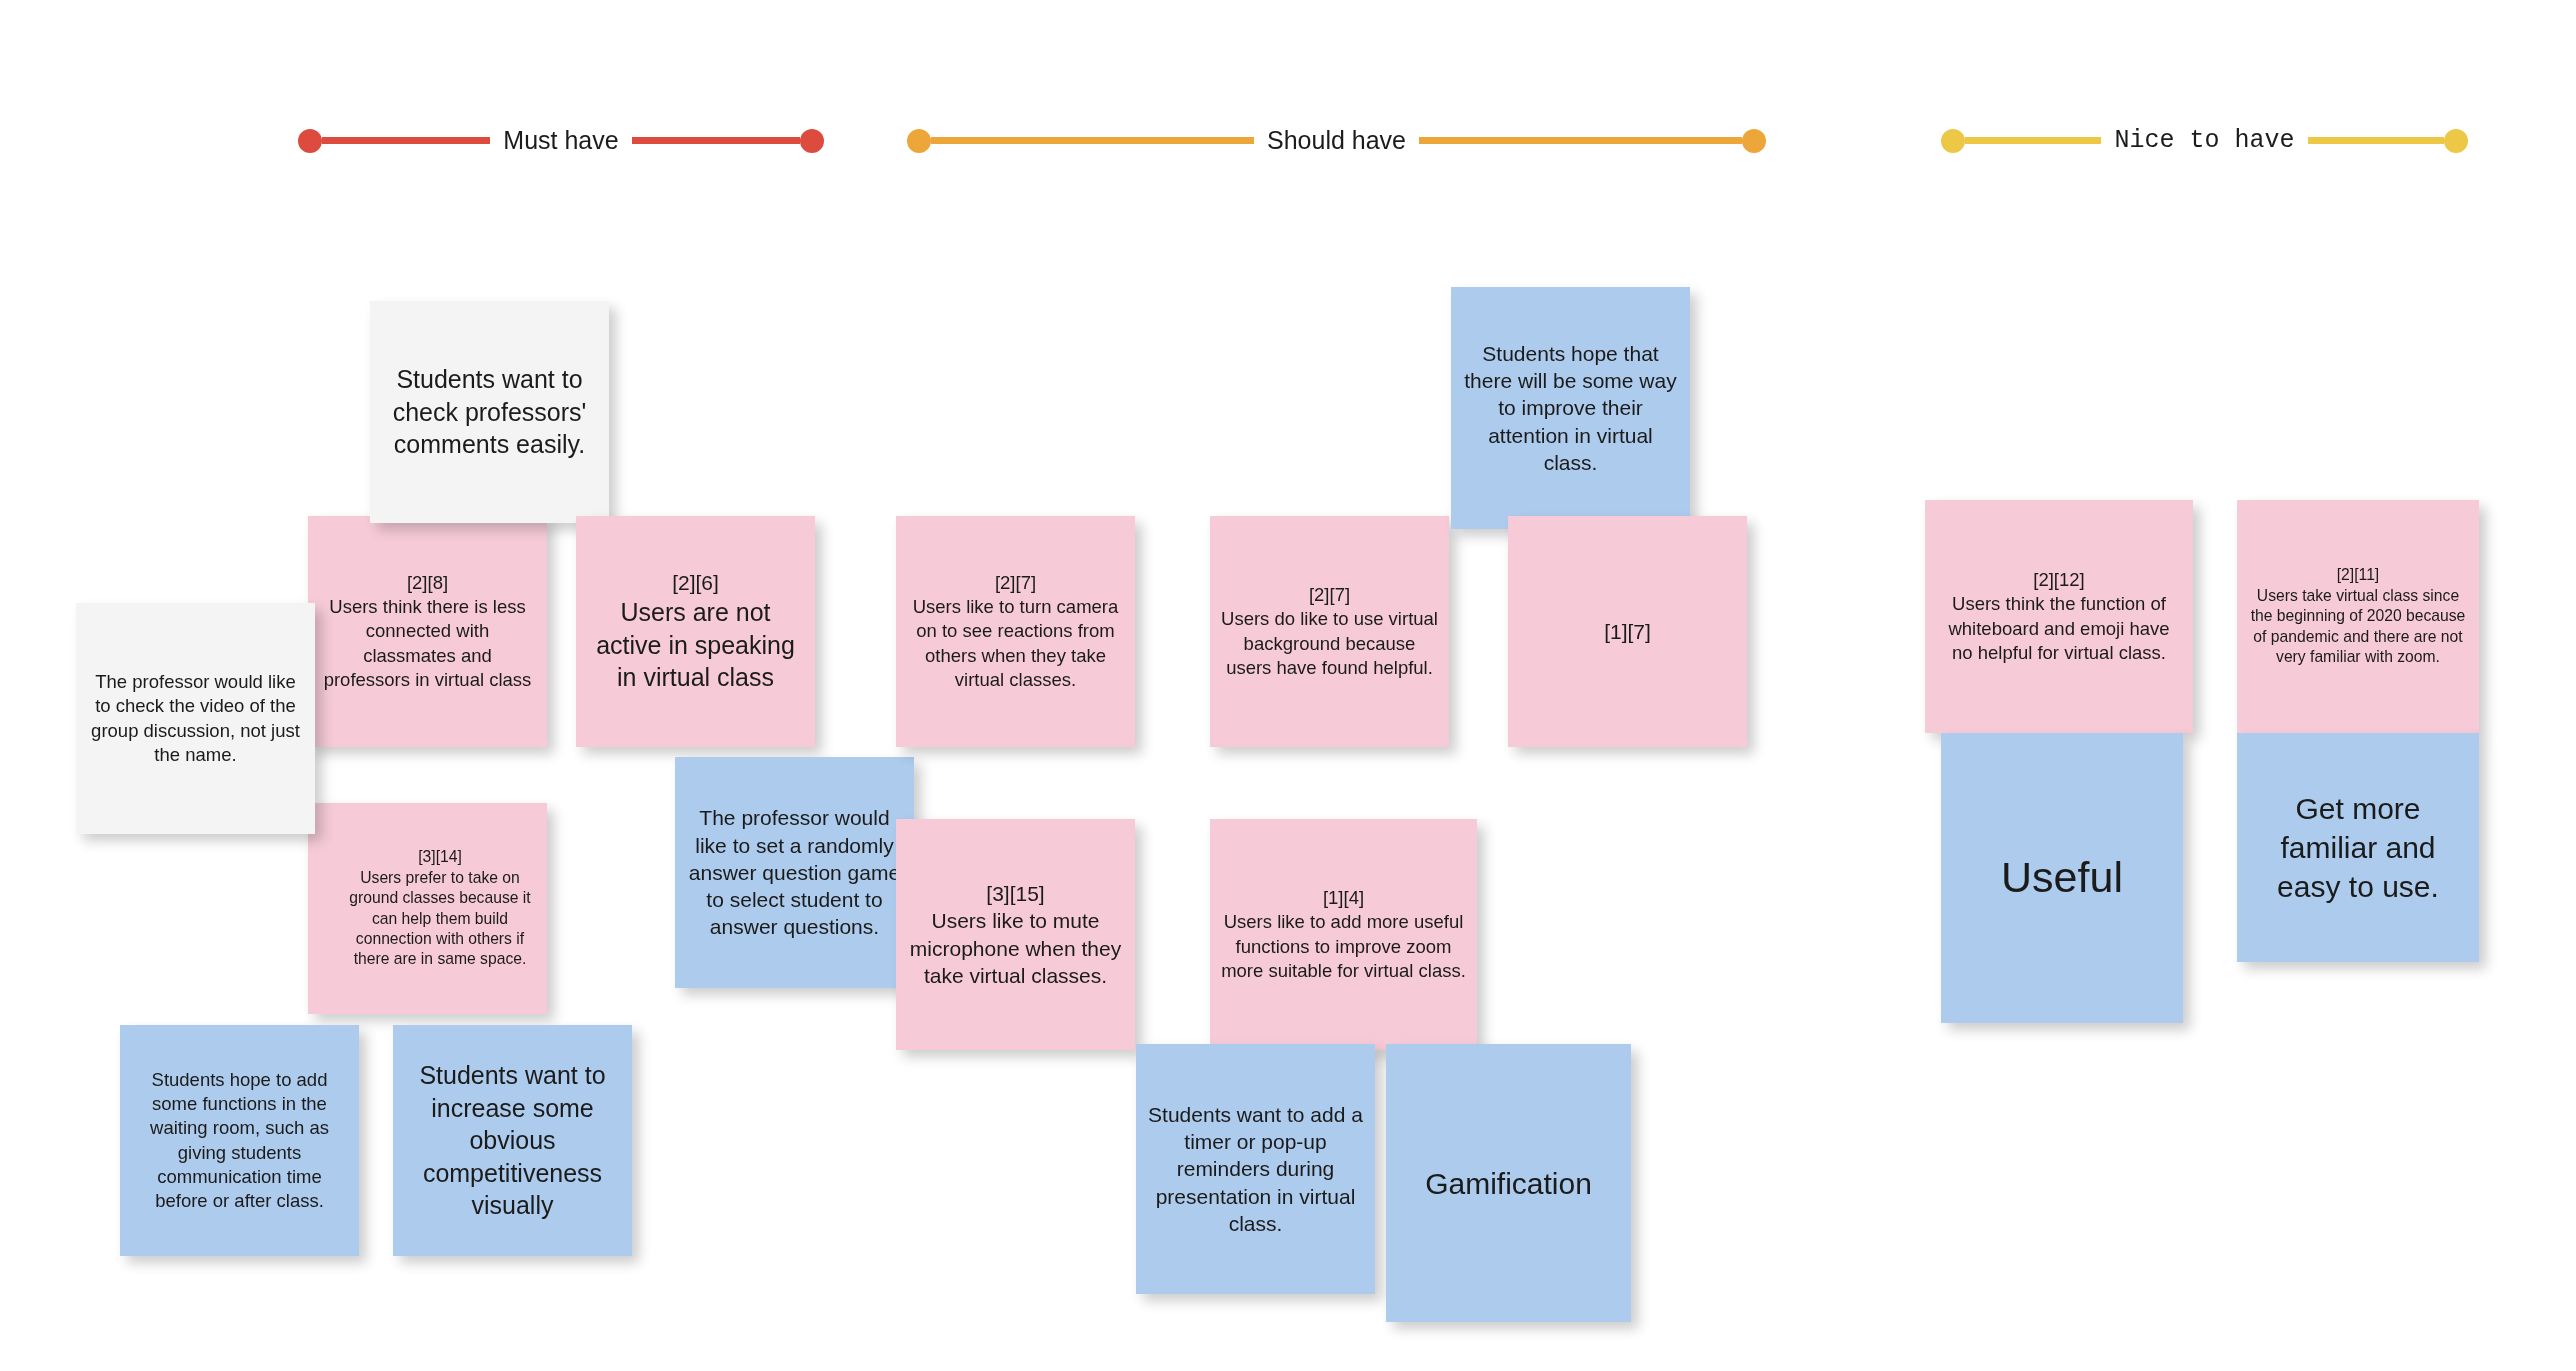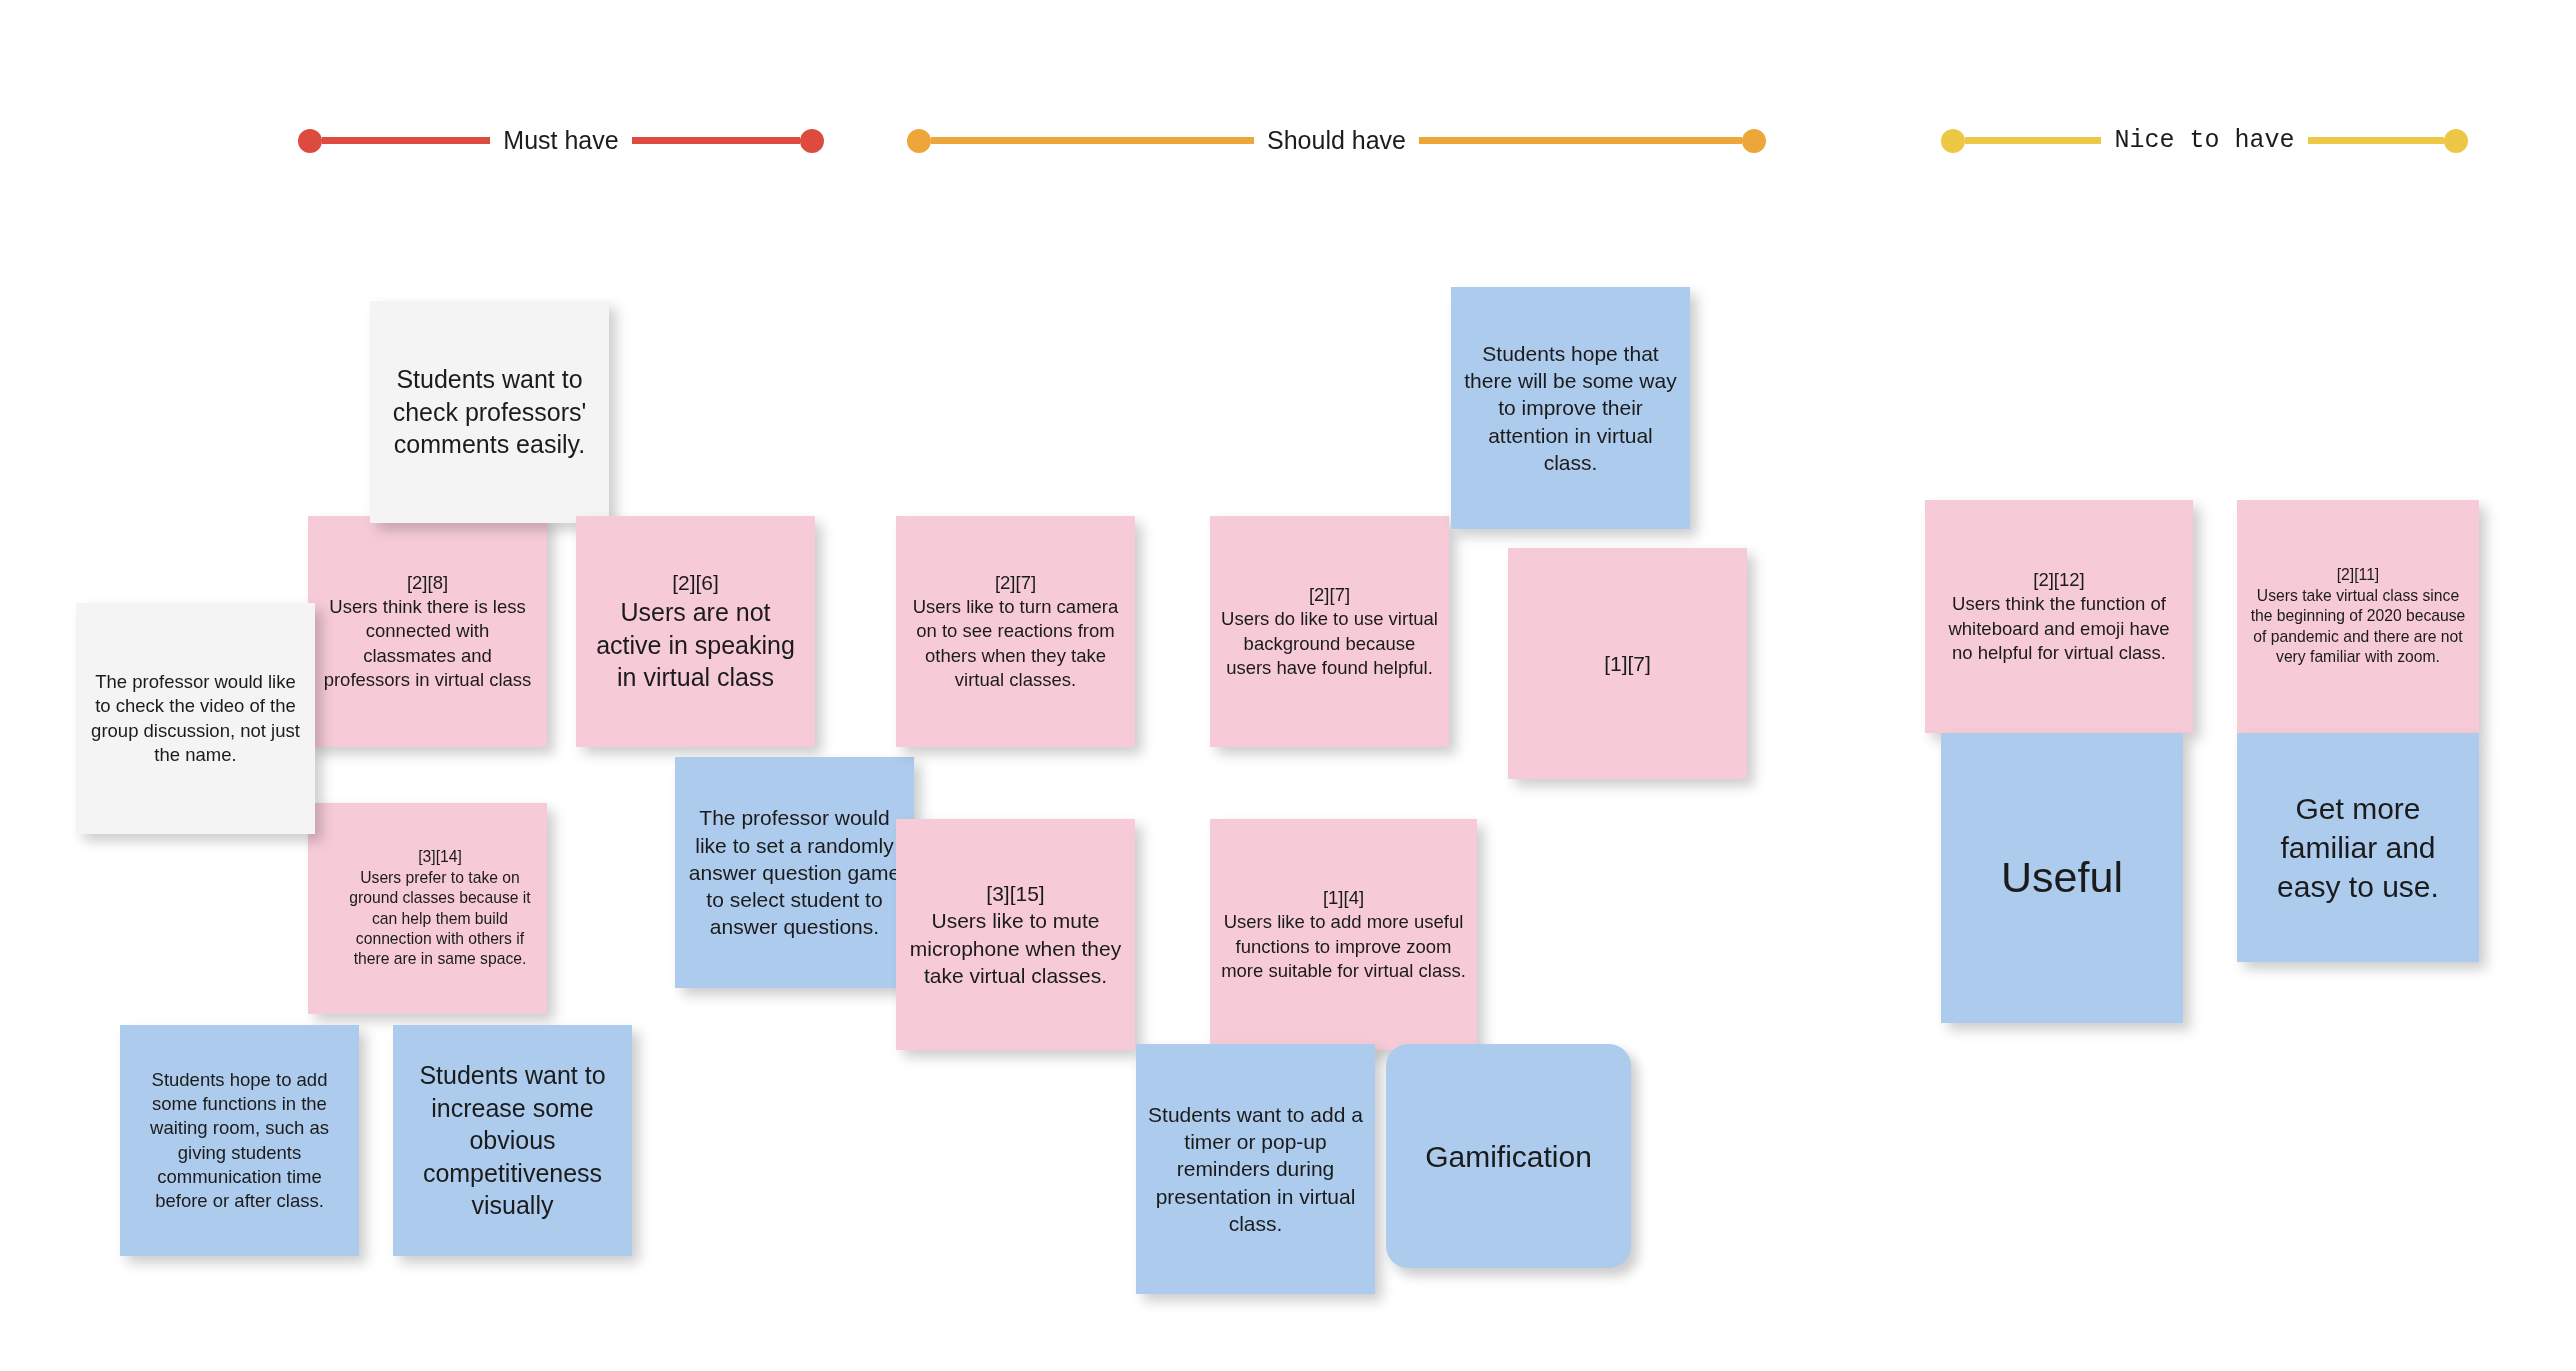--- a/index.html
+++ b/index.html
@@ -146,39 +146,39 @@
 
 <div class="note pink fs-sm" style="left:1210px; top:516px; width:239px; height:231px;">
   <span class="code">[2][7]</span>
   <span class="body-text">Users do like to use virtual background because users  have found helpful.</span>
 </div>
 
 <div class="note blue fs-md" style="left:1451px; top:287px; width:239px; height:242px;">
   <span class="body-text">Students hope that there will be some way to improve their attention in virtual class.</span>
 </div>
 
-<div class="note pink fs-md" style="left:1508px; top:516px; width:239px; height:231px;margin-top:32px;">
+<div class="note pink fs-md" style="left:1508px; top:516px; width:239px; height:231px;">
   <span class="code">[1][7]</span>
 </div>
 
 <div class="note pink fs-md" style="left:896px; top:819px; width:239px; height:231px;">
   <span class="code">[3][15]</span>
   <span class="body-text">Users like to mute microphone when they take virtual classes.</span>
 </div>
 
 <div class="note pink fs-sm" style="left:1210px; top:819px; width:267px; height:231px;">
   <span class="code">[1][4]</span>
   <span class="body-text">Users like to add more useful functions to improve zoom more suitable for virtual class.</span>
 </div>
 
 <div class="note blue fs-md" style="left:1136px; top:1044px; width:239px; height:250px;">
   <span class="body-text">Students want to add a timer or pop-up reminders during presentation in virtual class.</span>
 </div>
 
-<div class="note blue fs-xl" style="left:1386px; top:1044px; width:245px; height:224px;border-radius:22px;">
+<div class="note blue fs-xl" style="left:1386px; top:1044px; width:245px; height:278px;">
   <span class="body-text">Gamification</span>
 </div>
 
 <div class="note pink fs-sm" style="left:1925px; top:500px; width:268px; height:233px;">
   <span class="code">[2][12]</span>
   <span class="body-text">Users think the function of whiteboard and emoji have no helpful for virtual class.</span>
 </div>
 
 <div class="note blue fs-huge" style="left:1941px; top:733px; width:242px; height:290px;">
   <span class="body-text">Useful</span>

